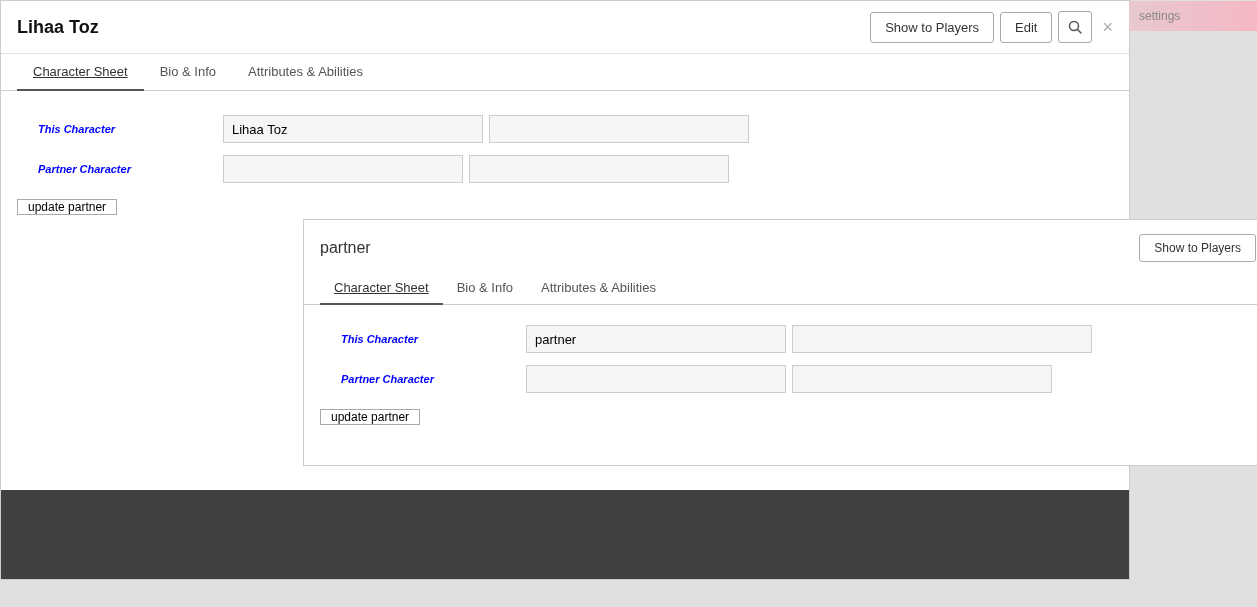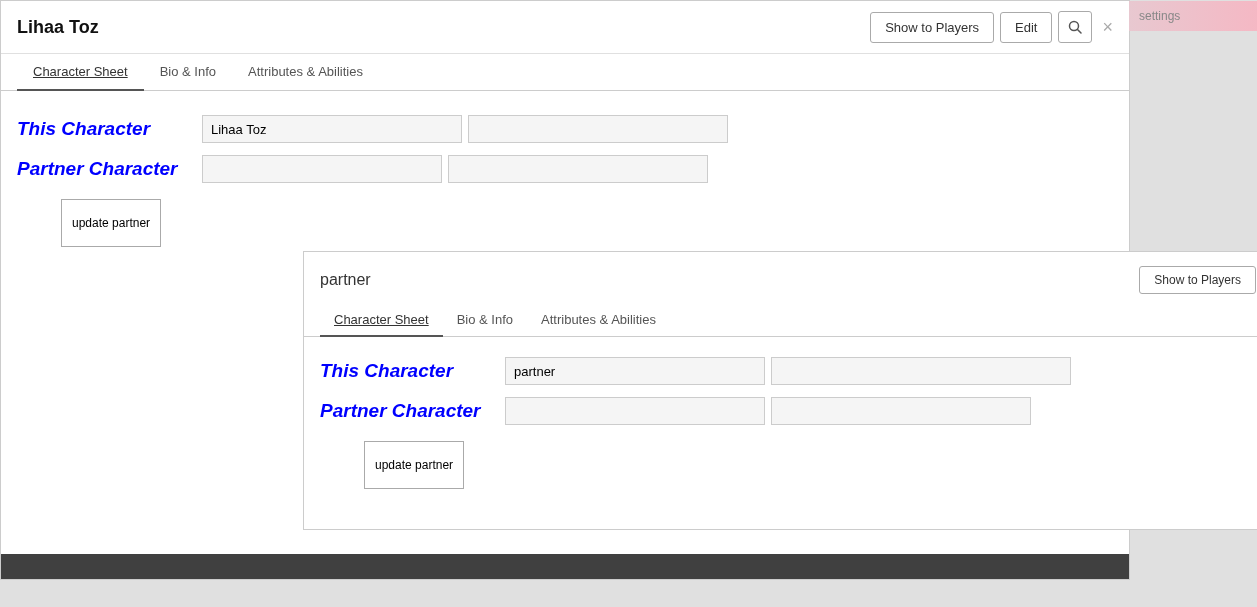--- a/index.html
+++ b/index.html
@@ -119,25 +119,26 @@
       background: #fff;
     }
 
     
     .field-row {
       display: flex;
       align-items: center;
       margin-bottom: 12px;
     }
     .field-label {
-      font-size: 19px;
+      font-size: 11px;
       font-weight: bold;
       color: #00f;
       min-width: 185px;
       font-style: italic;
+      margin-left: 21px;
     }
     .field-input {
       border: 1px solid #ccc;
       background: #f5f5f5;
       padding: 5px 8px;
       font-size: 13px;
       height: 28px;
       outline: none;
     }
     .field-input-main {
@@ -151,25 +152,24 @@
       width: 240px;
     }
     .field-input-partner2 {
       width: 260px;
       margin-left: 6px;
     }
 
     .btn-update-partner {
       border: 1px solid #aaa;
       background: #fff;
-      padding: 16px 10px;
+      padding: 0 10px;
       font-size: 12px;
       cursor: pointer;
       margin-top: 4px;
-      margin-left: 44px;
     }
 
     
     .partner-panel {
       background: #fff;
       border: 1px solid #ccc;
       margin-left: 286px;
       margin-top: 4px;
       width: 970px;
       padding-bottom: 20px;

